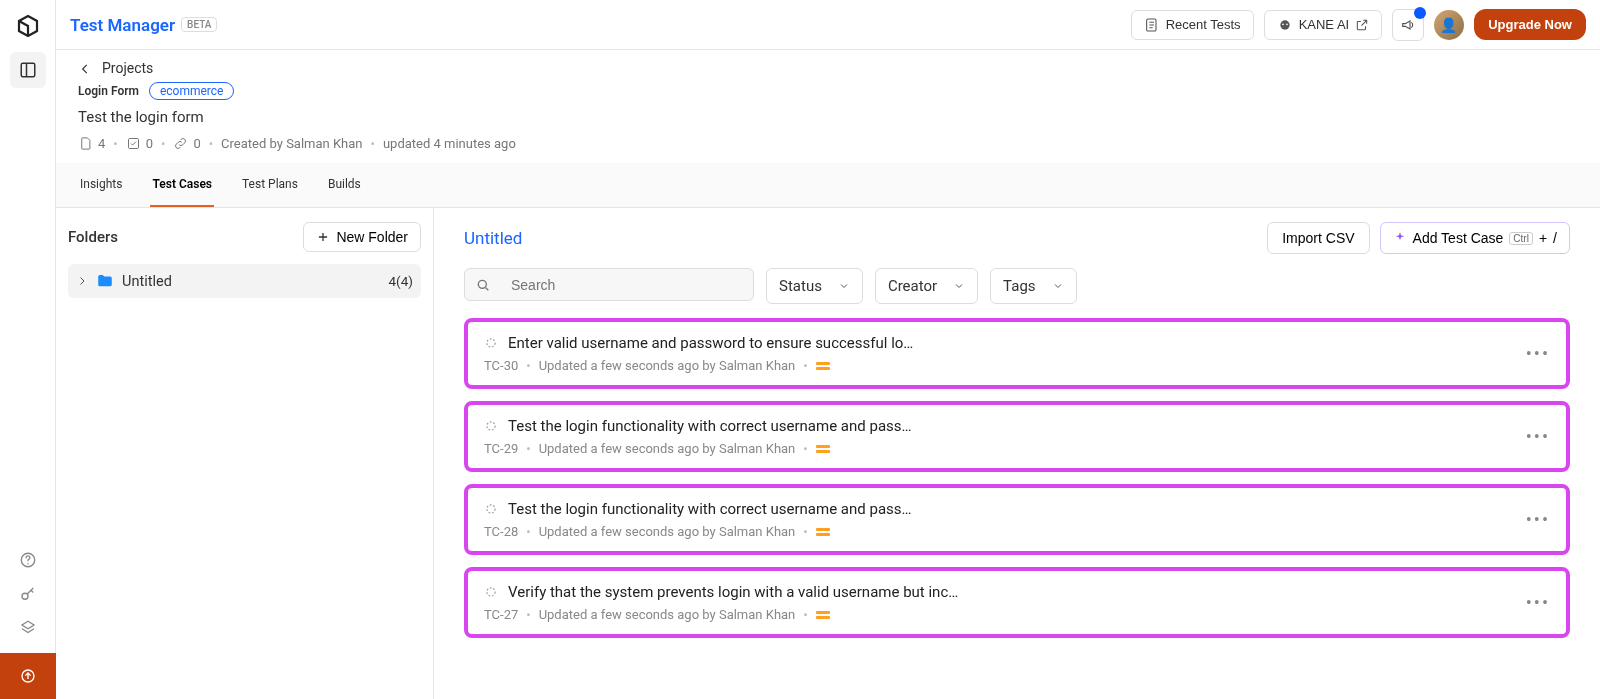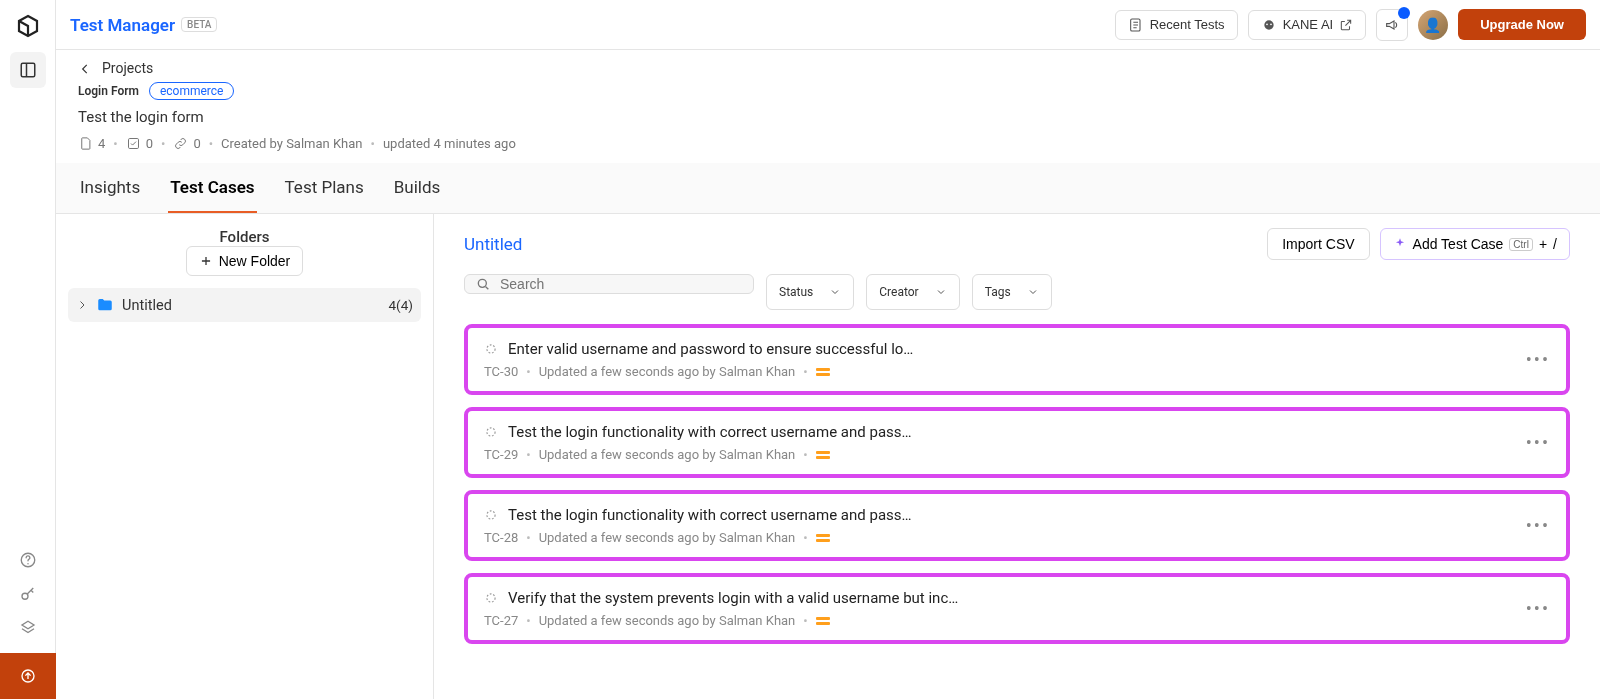--- a/index.html
+++ b/index.html
@@ -14,53 +14,53 @@
   .rail-upgrade { width: 56px; height: 46px; background: #c2410c; display: flex; align-items: center; justify-content: center; }
   .main { flex: 1; display: flex; flex-direction: column; }
   .topbar { height: 50px; border-bottom: 1px solid #e5e5e5; display: flex; align-items: center; padding: 0 14px; gap: 10px; }
   .brand { color: #1a66ff; font-weight: 600; font-size: 17px; display: flex; align-items: center; gap: 6px; }
   .beta { font-size: 10px; font-weight: 500; color: #888; border: 1px solid #ddd; border-radius: 4px; padding: 1px 5px; }
   .topbar-right { margin-left: auto; display: flex; align-items: center; gap: 10px; }
   .pill-btn { border: 1px solid #ddd; background: #fff; border-radius: 6px; padding: 6px 12px; font-size: 13px; color: #333; display: flex; align-items: center; gap: 6px; cursor: pointer; }
   .icon-btn { border: 1px solid #ddd; background: #fff; border-radius: 6px; width: 32px; height: 32px; display: flex; align-items: center; justify-content: center; cursor: pointer; position: relative; }
   .notif-dot { position: absolute; top: -3px; right: -3px; width: 12px; height: 12px; border-radius: 50%; background: #0a5bff; }
   .avatar { width: 30px; height: 30px; border-radius: 50%; background: linear-gradient(135deg, #d4a574, #8b6f47); display: flex; align-items: center; justify-content: center; font-size: 14px; cursor: pointer; overflow: hidden; }
-  .upgrade-btn { background: #c2410c; color: #fff; border: none; border-radius: 6px; padding: 8px 22px; font-size: 13px; font-weight: 600; cursor: pointer; }
+  .upgrade-btn { background: #c2410c; color: #fff; border: none; border-radius: 12px; padding: 8px 14px; font-size: 13px; font-weight: 600; cursor: pointer; }
   .breadcrumb-row { padding: 10px 22px 0; display: flex; align-items: flex-end; gap: 10px; }
   .chev-back { cursor: pointer; }
   .crumb { font-size: 14px; color: #333; cursor: pointer; }
   .proj-header { padding: 6px 22px 12px; }
   .proj-title-row { display: flex; align-items: center; gap: 10px; }
   .proj-title { font-size: 12px; font-weight: 600; }
   .tag-chip { border: 1px solid #1a66ff; color: #1a66ff; border-radius: 12px; padding: 1px 10px; font-size: 12px; }
   .proj-desc { font-size: 15px; color: #333; margin-top: 8px; }
   .meta-row { display: flex; align-items: center; gap: 8px; font-size: 13px; color: #777; margin-top: 10px; }
   .meta-item { display: flex; align-items: center; gap: 5px; }
   .dot-sep { color: #bbb; }
   .tabs { border-bottom: 1px solid #e5e5e5; background: #fafafa; display: flex; gap: 26px; padding: 0 22px; }
-  .tab { padding: 14px 2px; font-size: 17px; color: #333; cursor: pointer; border-bottom: 2px solid transparent; }
+  .tab { padding: 14px 2px; font-size: 12px; color: #333; cursor: pointer; border-bottom: 2px solid transparent; }
   .tab.active { color: #000; font-weight: 600; border-bottom-color: #e85d25; }
   .content { flex: 1; display: flex; overflow: hidden; }
   .folders-pane { width: 378px; border-right: 1px solid #e5e5e5; padding: 14px 12px; }
-  .folders-head { display: flex; align-items: center; justify-content: space-between; margin-bottom: 12px; flex-direction: column; }
+  .folders-head { display: flex; align-items: center; justify-content: space-between; margin-bottom: 12px; }
   .folders-title { font-size: 15px; font-weight: 500; }
   .new-folder-btn { border: 1px solid #ddd; background: #fff; border-radius: 6px; padding: 6px 12px; font-size: 14px; display: flex; align-items: center; gap: 6px; cursor: pointer; justify-content: space-between; }
   .folder-row { display: flex; align-items: center; padding: 8px 8px; border-radius: 6px; background: #f3f3f3; cursor: pointer; gap: 8px; font-size: 14.5px; }
   .folder-count { margin-left: auto; color: #333; font-size: 13.5px; }
   .cases-pane { flex: 1; padding: 14px 30px; overflow-y: auto; }
   .cases-head { display: flex; align-items: center; justify-content: space-between; margin-bottom: 14px; }
   .cases-title { font-size: 17px; color: #1a66ff; }
   .cases-actions { display: flex; gap: 10px; align-items: center; }
   .import-btn { border: 1px solid #ddd; background: #fff; border-radius: 6px; padding: 7px 14px; font-size: 14px; cursor: pointer; }
   .add-tc-btn { border: 1px solid #d6c4ff; background: #fff; border-radius: 6px; padding: 7px 12px; font-size: 14px; cursor: pointer; display: flex; align-items: center; gap: 6px; }
   .kbd { border: 1px solid #ccc; border-radius: 3px; font-size: 10px; padding: 0px 3px; color: #666; }
   .filters-row { display: flex; gap: 12px; margin-bottom: 14px; }
-  .search-box { flex: 0 0 290px; border: 1px solid #ddd; background: #f7f7f7; border-radius: 6px; display: flex; align-items: center; padding: 0 10px; height: 20px; gap: 9px; }
+  .search-box { flex: 0 0 290px; border: 1px solid #ddd; background: #f7f7f7; border-radius: 6px; display: flex; align-items: center; padding: 0 10px; height: 33px; gap: 20px; }
   .search-box input { border: none; background: transparent; outline: none; font-size: 14px; flex: 1; }
-  .filter-dd { border: 1px solid #ddd; background: #fff; border-radius: 6px; padding: 0 12px; height: 36px; display: flex; align-items: center; gap: 16px; font-size: 12px; cursor: pointer; }
+  .filter-dd { border: 1px solid #ddd; background: #fff; border-radius: 6px; padding: 0 12px; height: 36px; display: flex; align-items: center; gap: 16px; font-size: 15px; cursor: pointer; }
   .tc-card { border: 4px solid #d946ef; border-radius: 8px; padding: 12px 16px; margin-bottom: 12px; display: flex; align-items: center; }
   .tc-body { flex: 1; }
   .tc-title-row { display: flex; align-items: center; gap: 10px; font-size: 15px; color: #222; }
   .tc-meta { display: flex; align-items: center; gap: 8px; font-size: 13px; color: #888; margin-top: 6px; }
   .tc-id { color: #888; }
   .more-dots { cursor: pointer; color: #888; font-size: 18px; letter-spacing: 2px; }
   .ic { display: inline-flex; }
   svg { display: block; }
 </style>
 </head>

